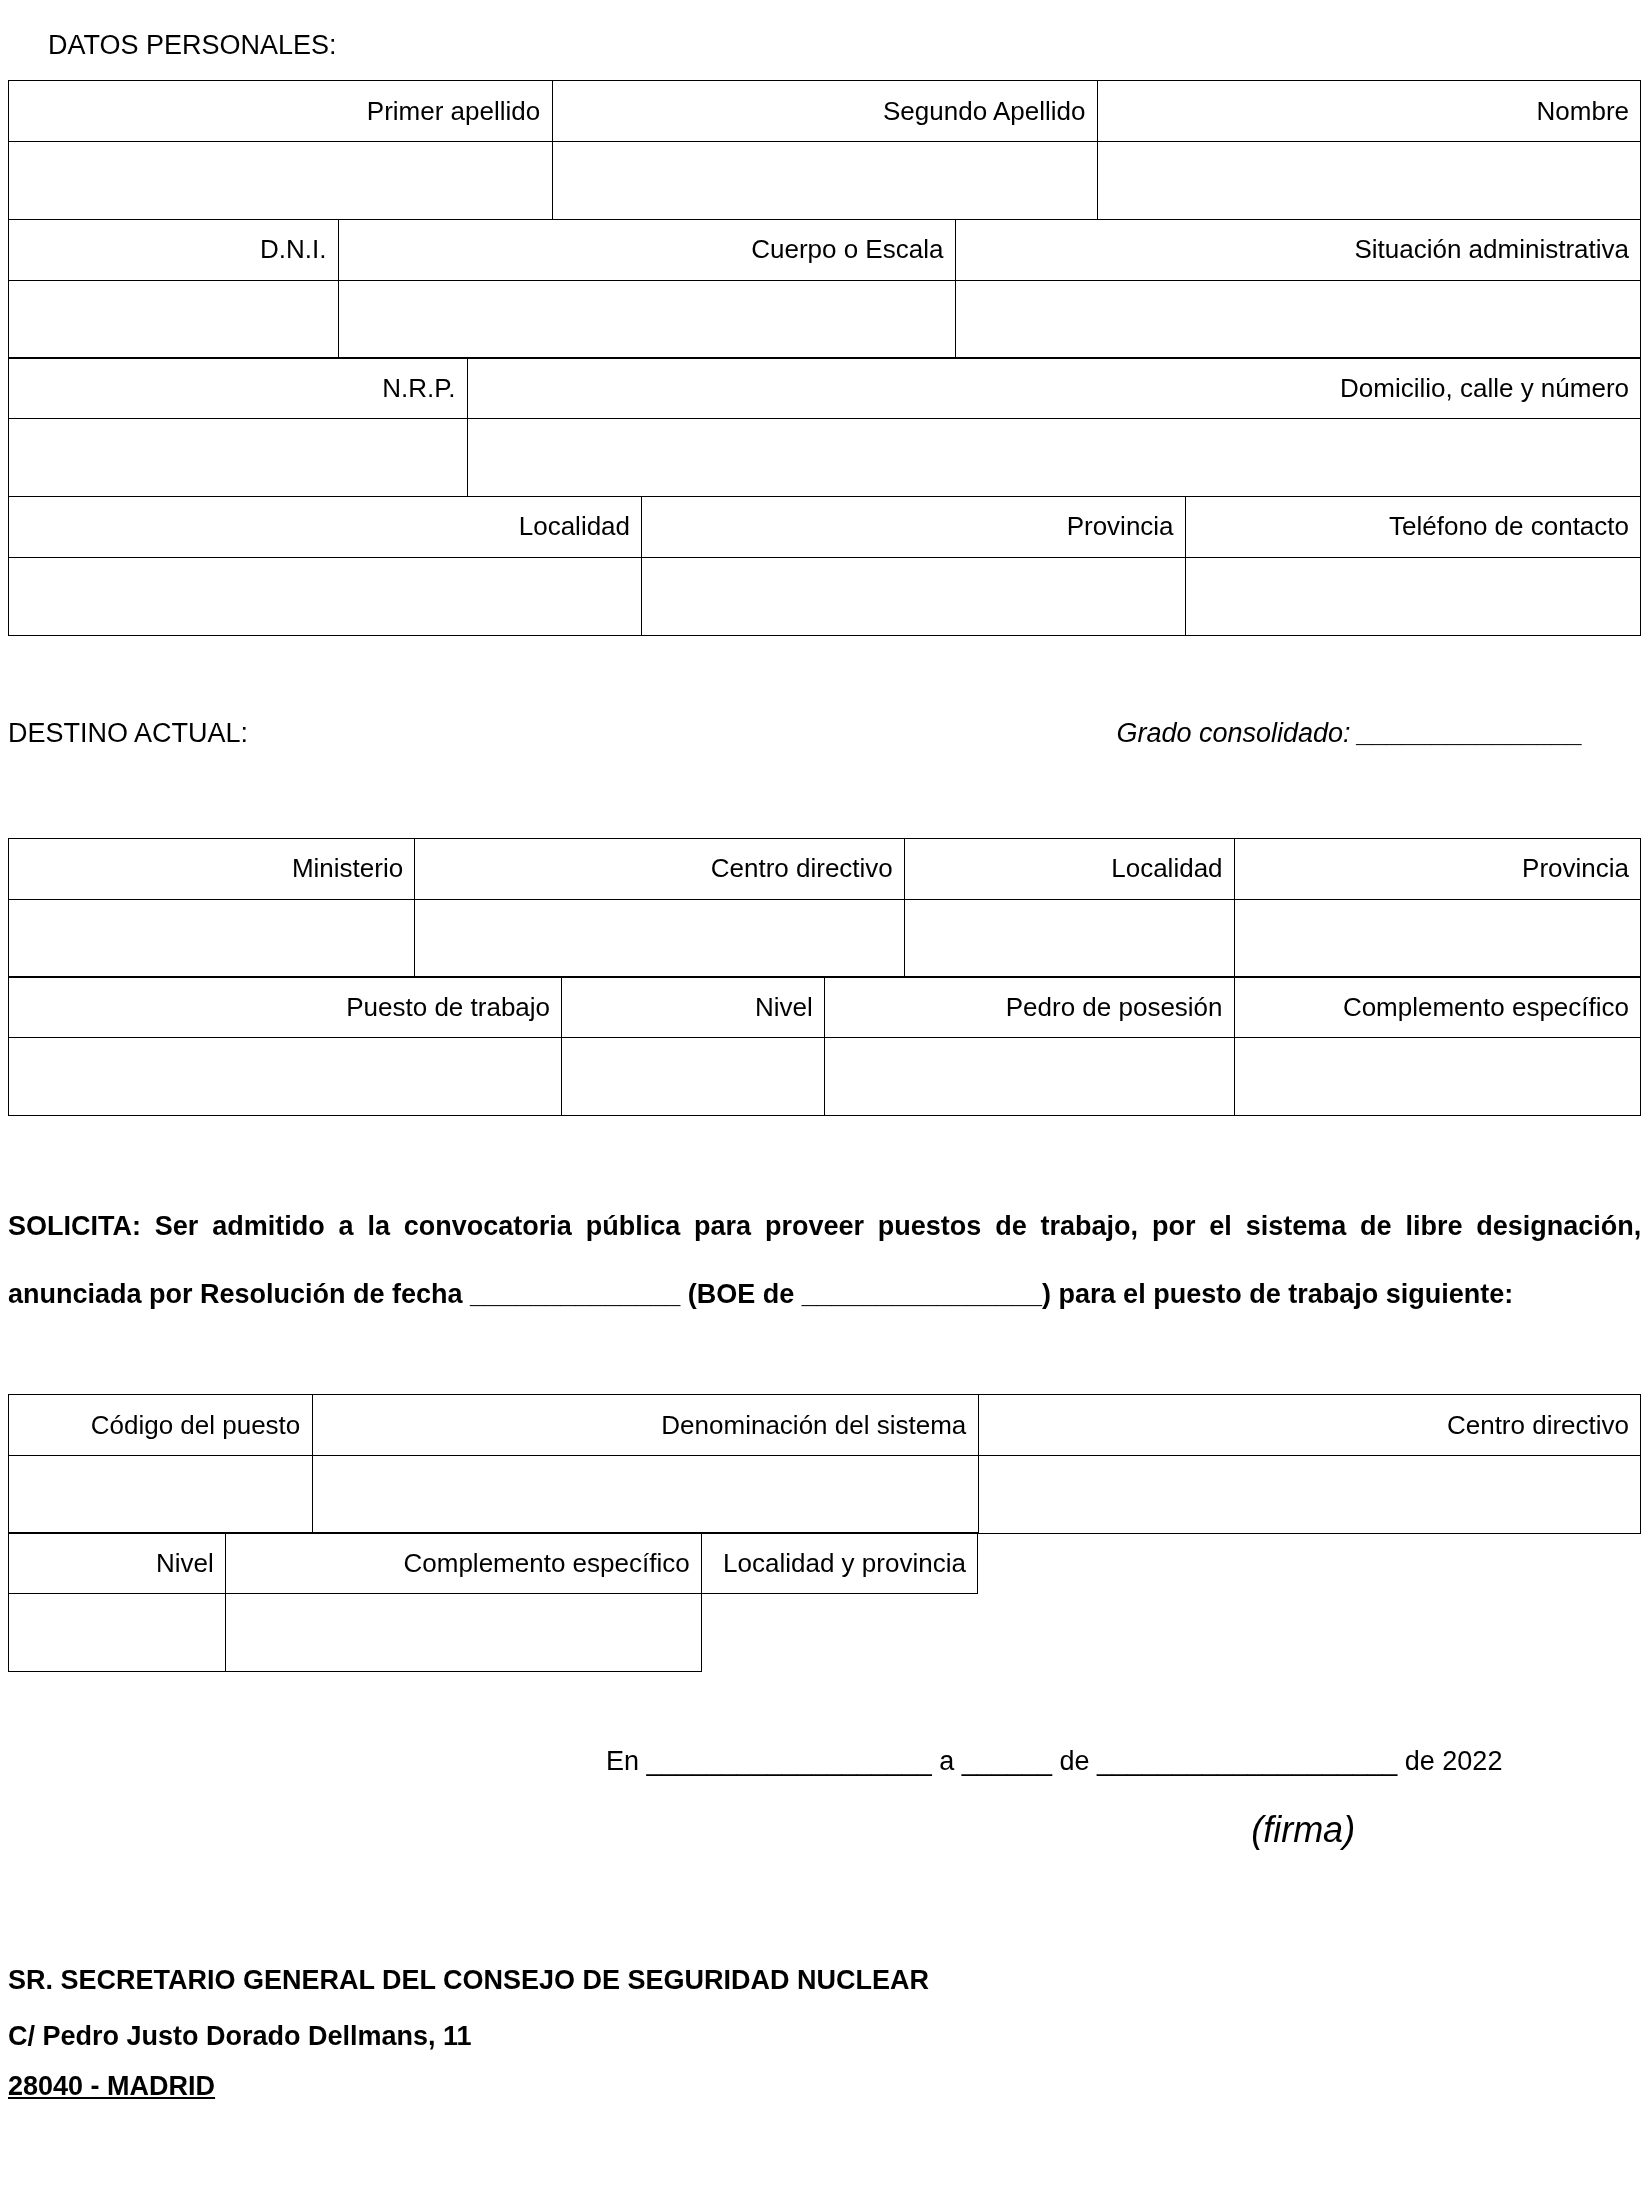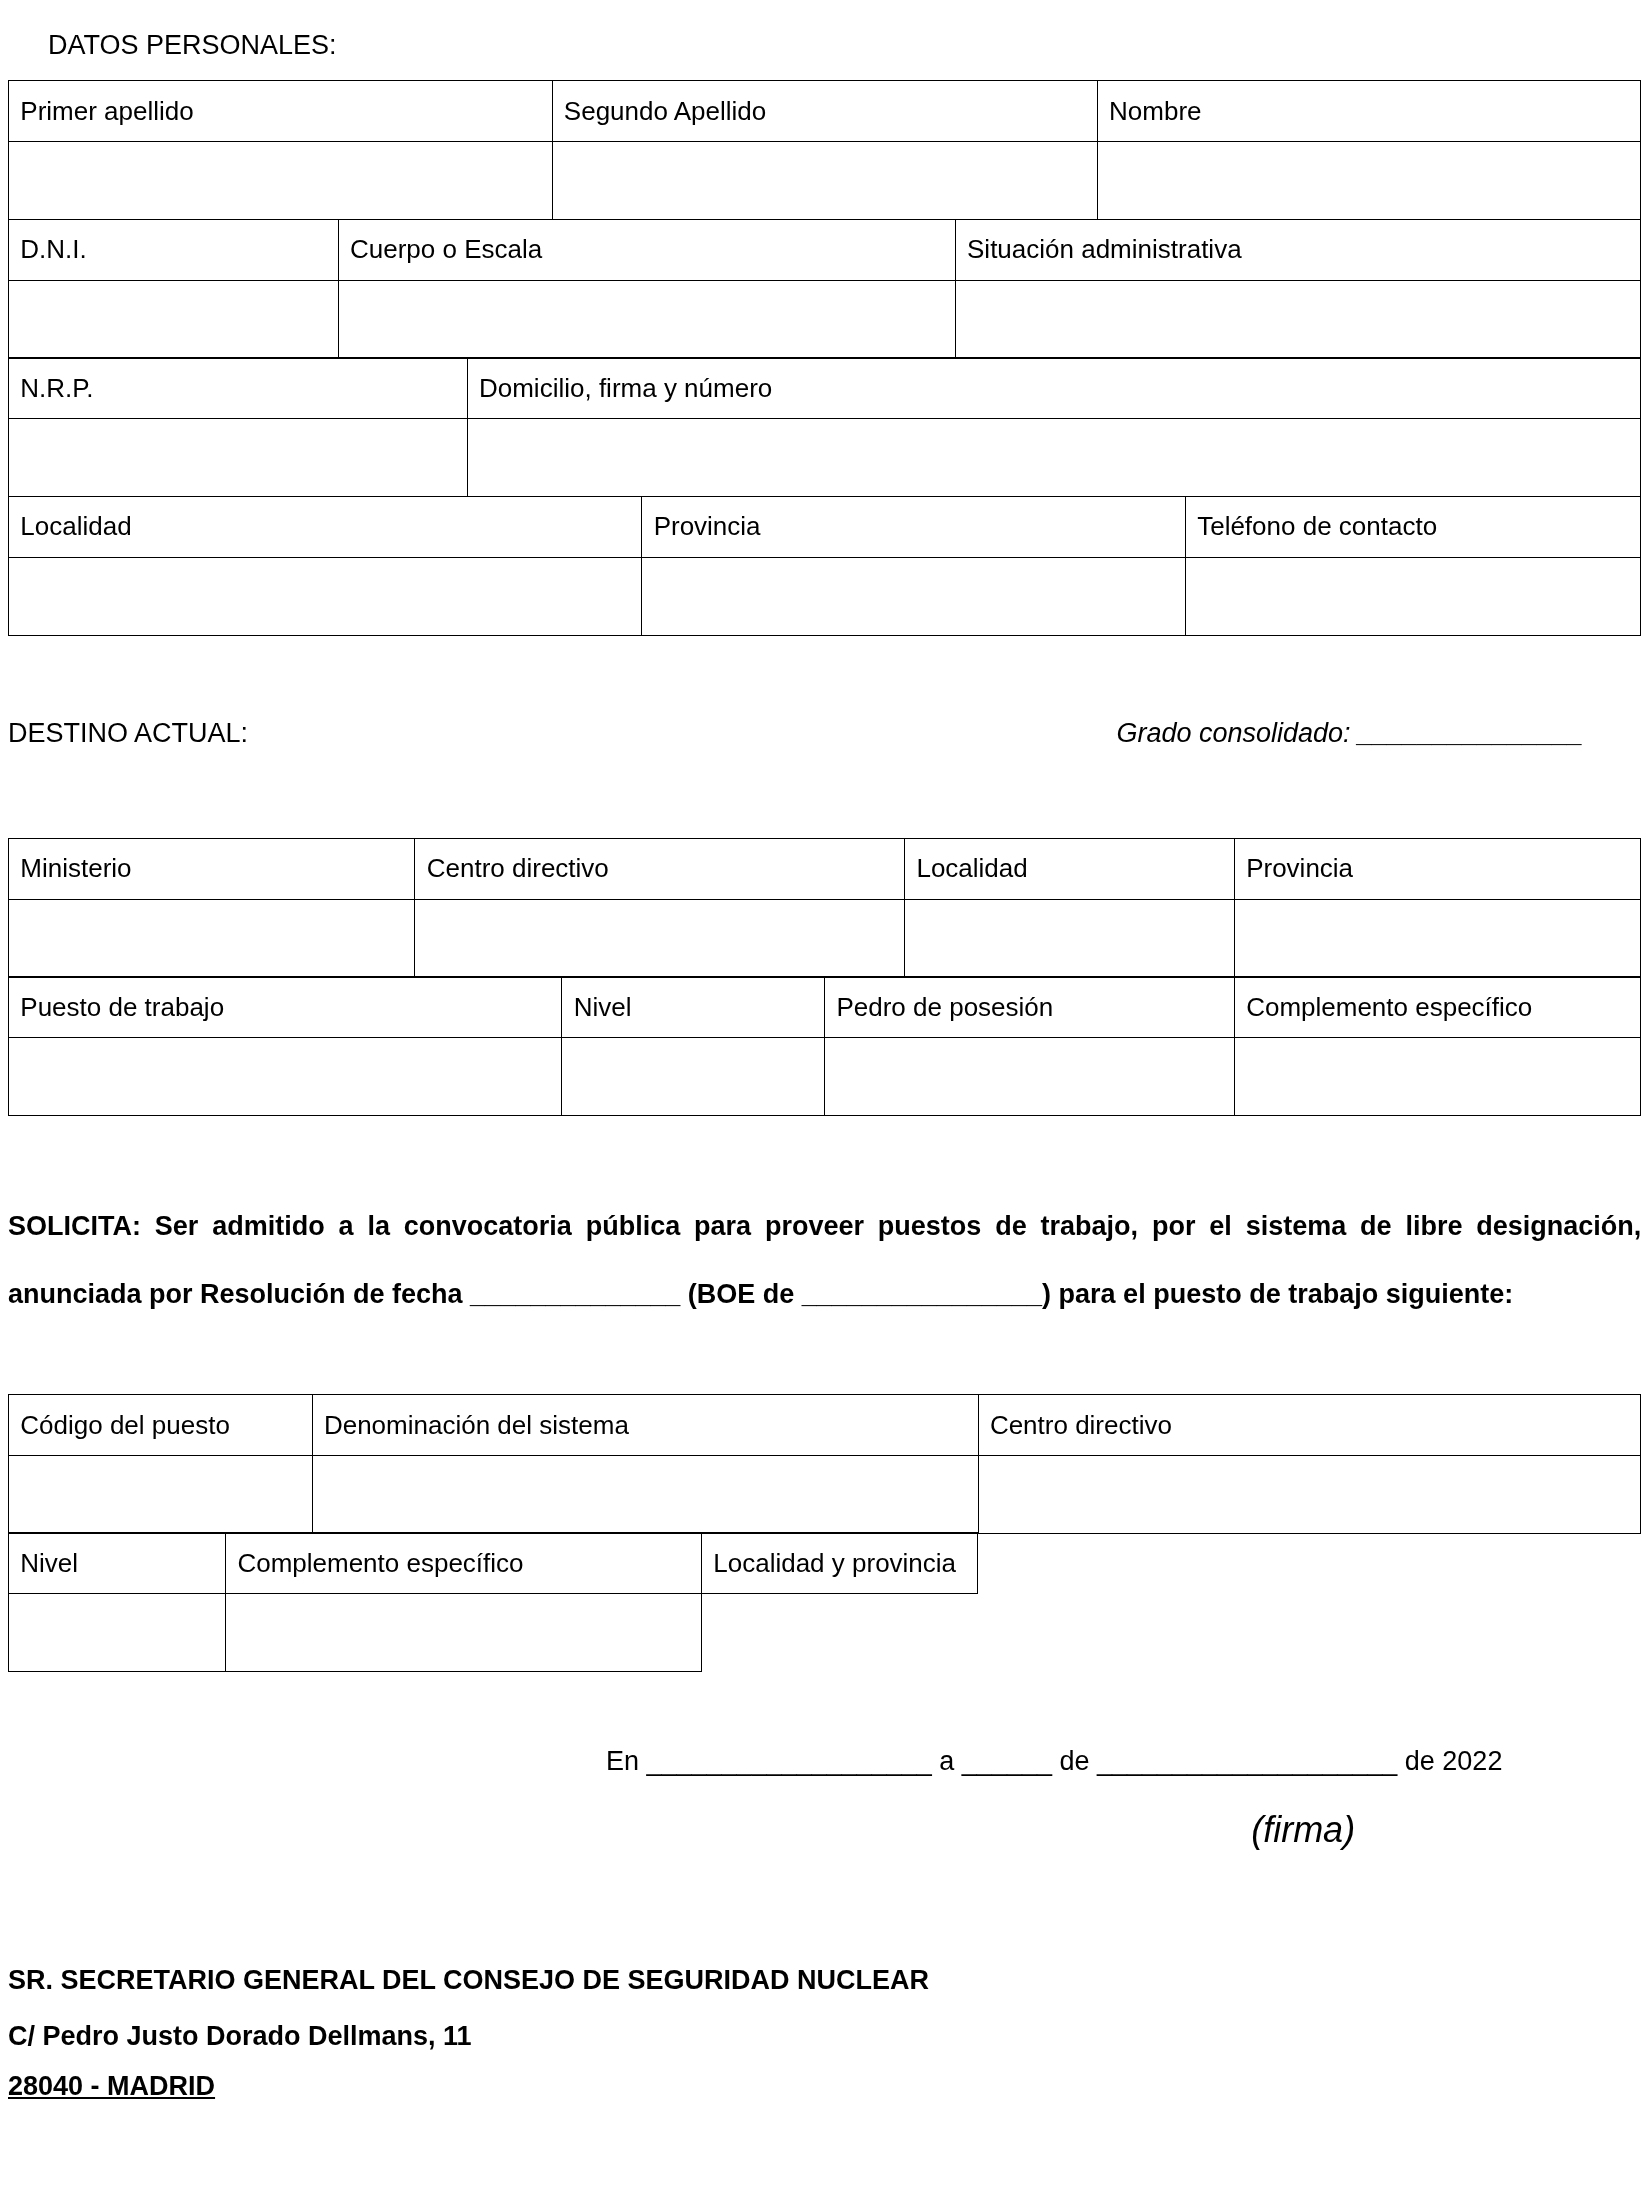--- a/index.html
+++ b/index.html
@@ -19,20 +19,21 @@
     font-size: 27px;
     line-height: 32px;
     font-weight: 400;
     margin-left: 40px;
   }
   .tgroup { width: 100%; }
   table {
     border-collapse: collapse;
     width: 100%;
     table-layout: fixed;
+    text-align: right;
   }
   .tgroup table + table { margin-top: -1.6px; }
   td {
     border: 1.6px solid #000000;
     padding: 0 11.3px;
     vertical-align: middle;
     font-size: 26px;
     overflow: hidden;
     white-space: nowrap;
   }
@@ -116,21 +117,21 @@
         <td></td>
         <td></td>
         <td></td>
       </tr>
     </tbody>
       </table>
     <table>
       <tbody>
           <tr class="hdr">
         <td style="width:28.1%">N.R.P.</td>
-        <td style="width:71.9%">Domicilio, firma y número</td>
+        <td style="width:71.9%">Domicilio, calle y número</td>
       </tr>
       <tr class="blank">
         <td></td>
         <td></td>
       </tr>
     </tbody>
       </table>
     <table>
       <tbody>
           <tr class="hdr">

